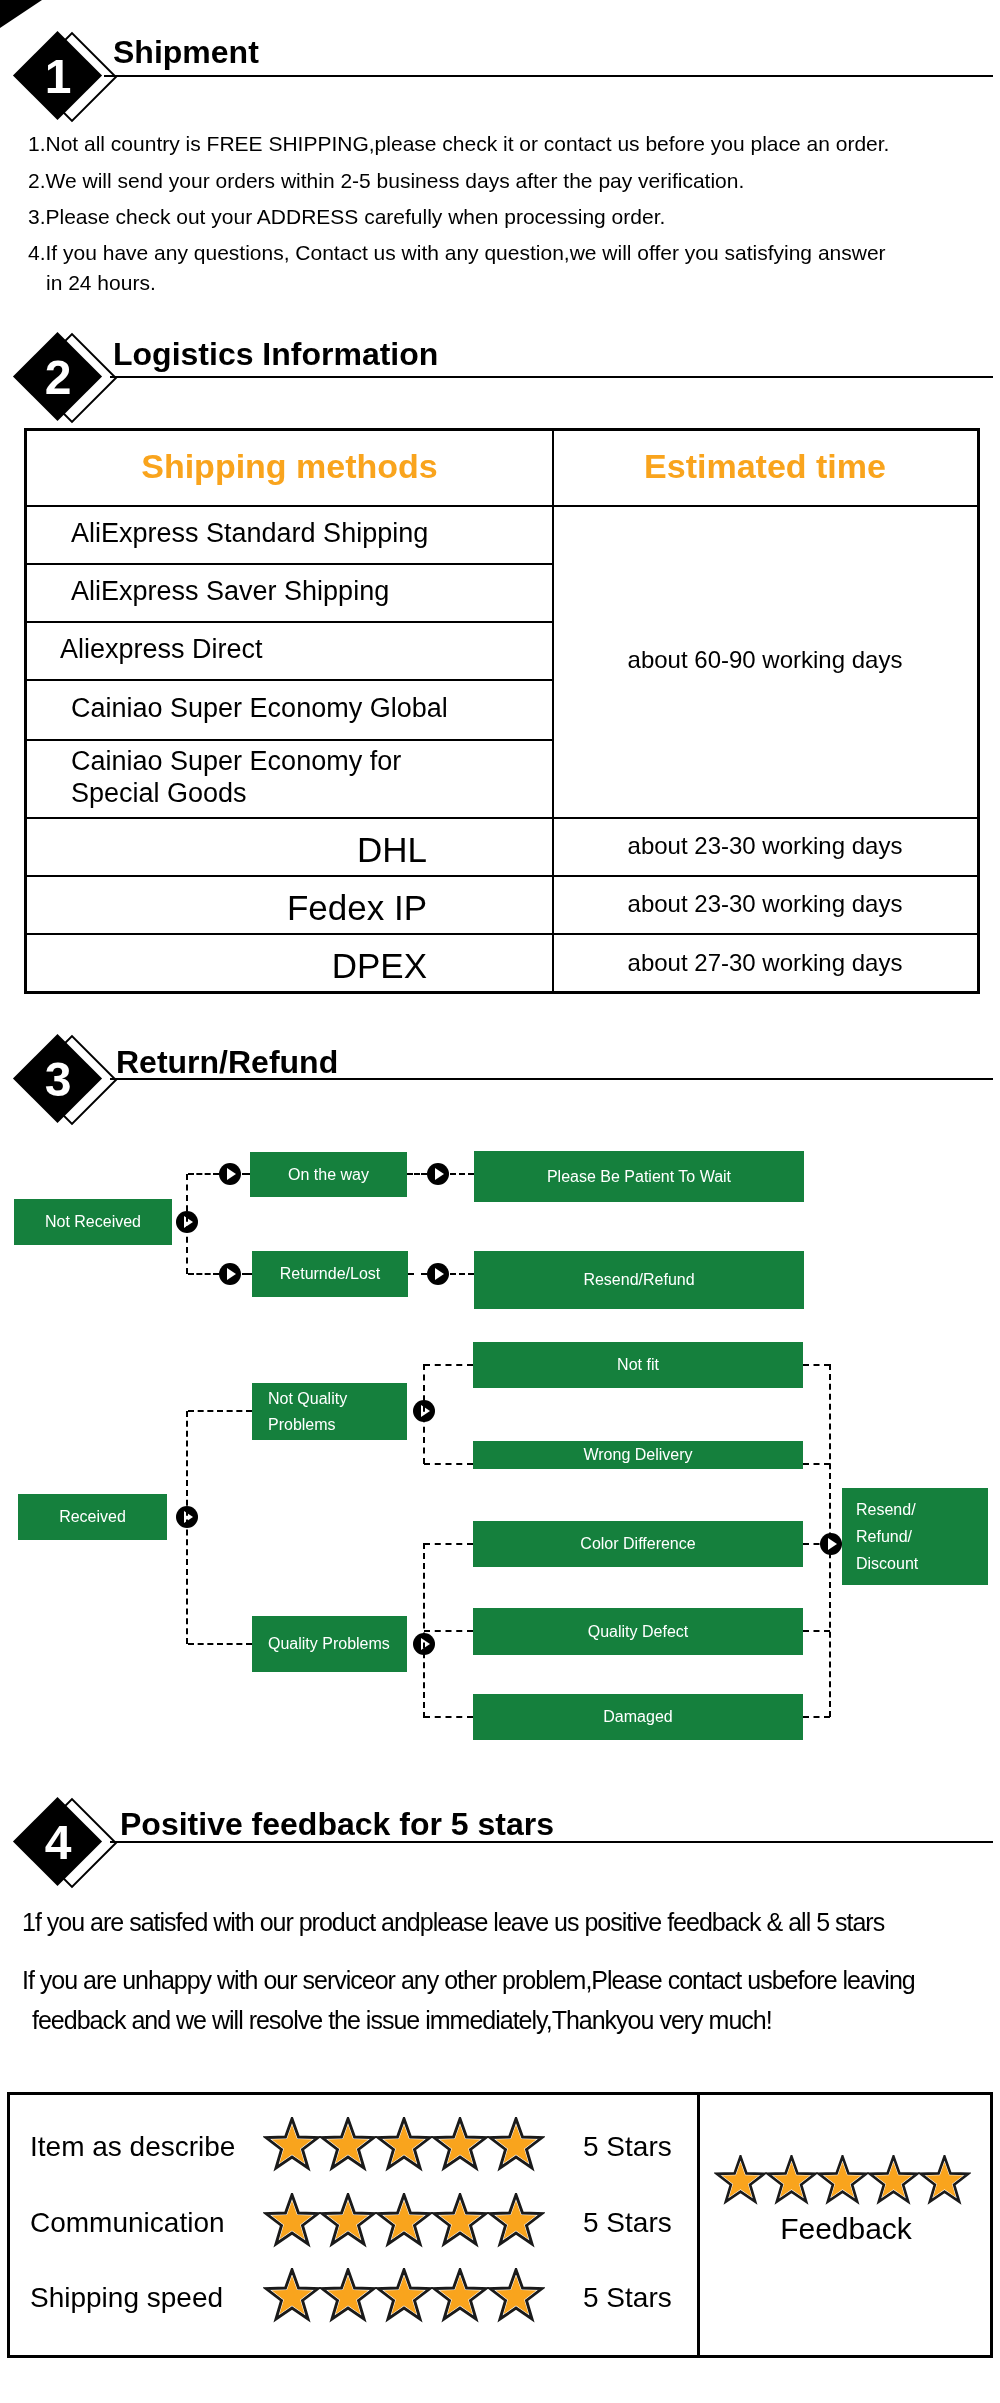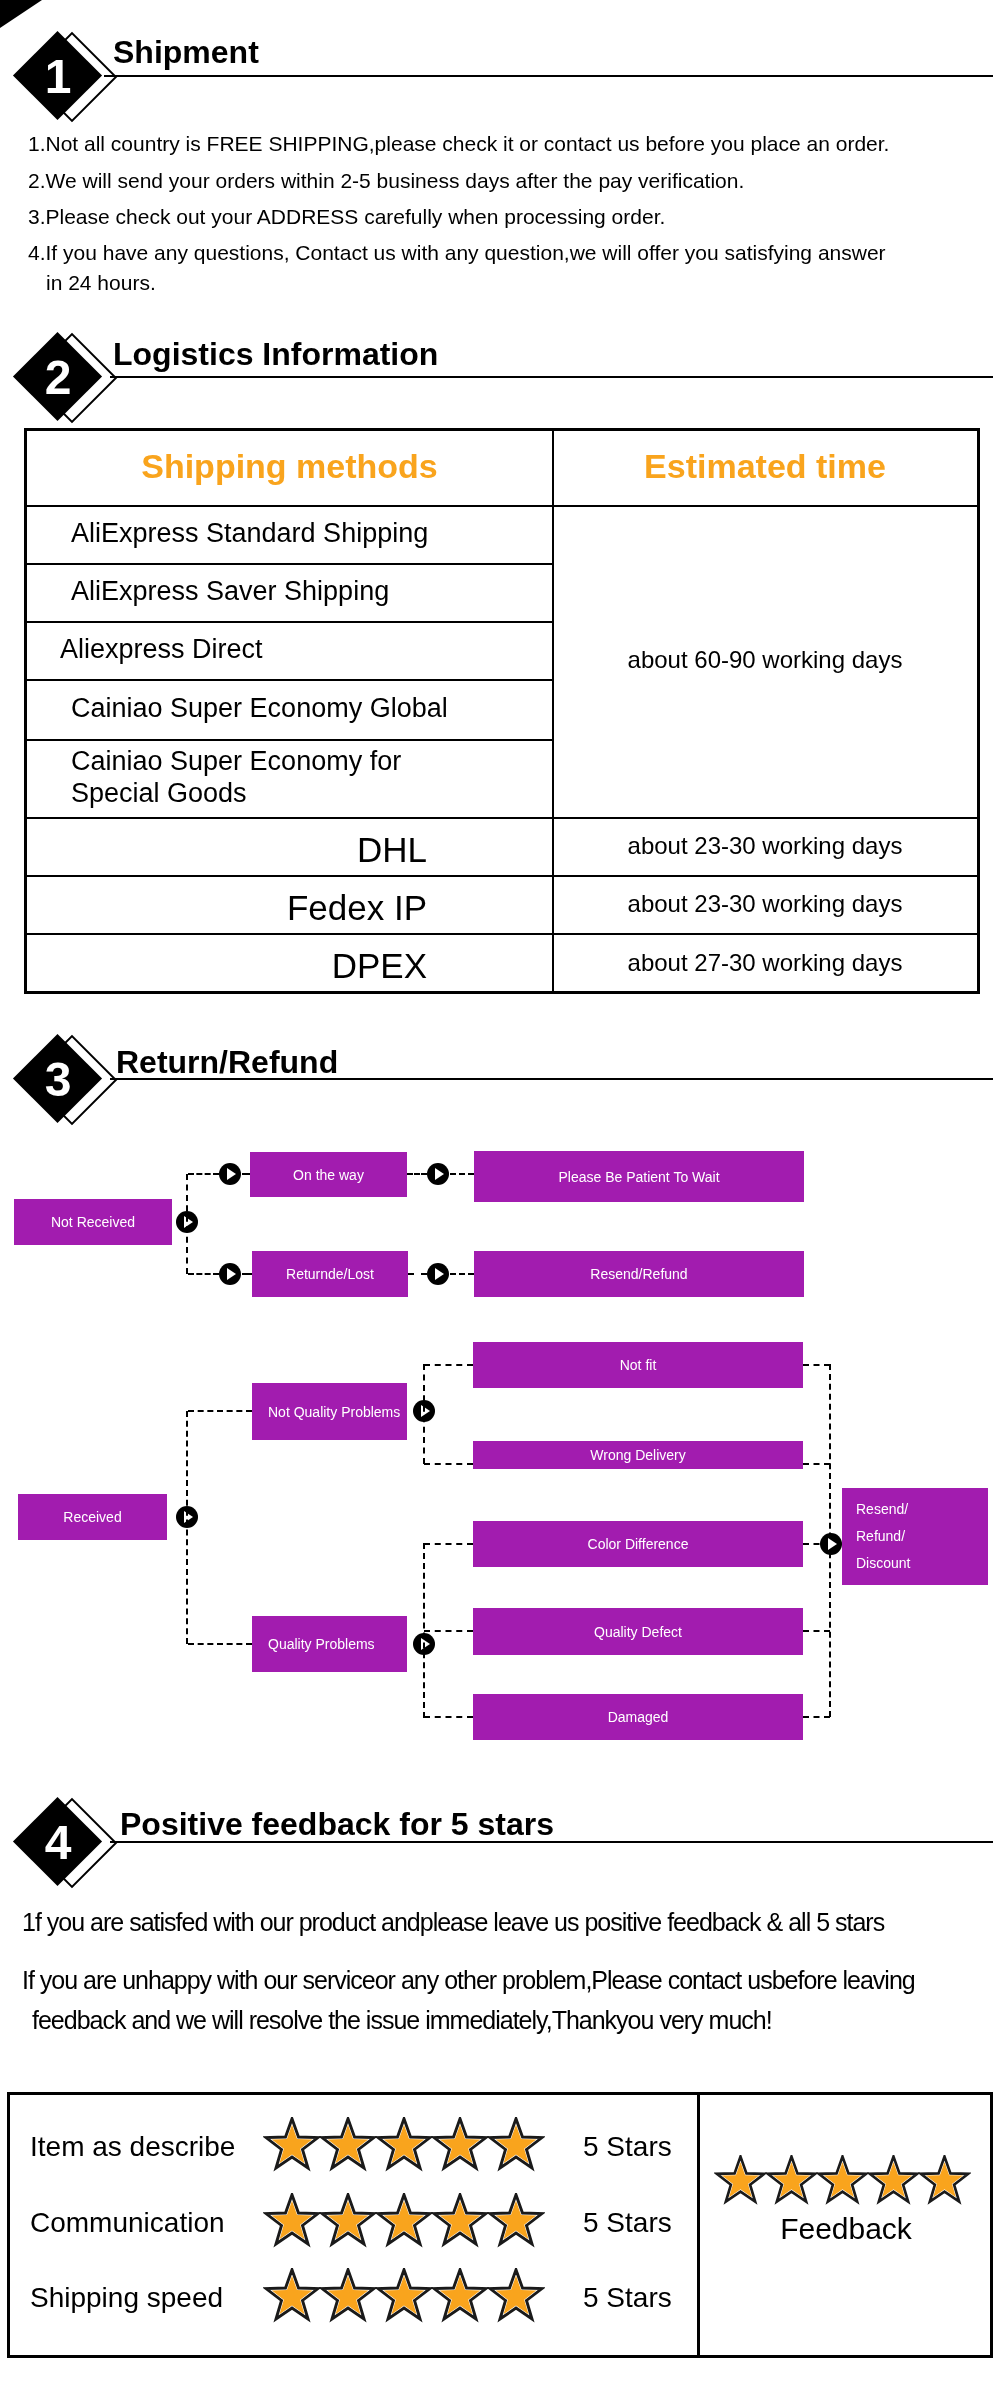--- a/index.html
+++ b/index.html
@@ -23,22 +23,22 @@
   
   .tbl-border{position:absolute;border:3px solid #000;box-sizing:border-box;}
   .line-h{position:absolute;height:0;border-top:2px solid #000;}
   .line-v{position:absolute;width:0;border-left:2px solid #000;}
   .th{position:absolute;font-size:34px;font-weight:bold;color:#F9A41D;text-align:center;}
   .td-method{position:absolute;font-size:27px;white-space:nowrap;}
   .td-method-wrap{position:absolute;font-size:27px;line-height:32px;}
   .td-method-c{position:absolute;font-size:35px;text-align:right;}
   .td-time{position:absolute;font-size:24px;text-align:center;}
   
-  .fnode{position:absolute;background:#a21caf;color:#fff;display:flex;align-items:center;
-         justify-content:center;font-size:14px;white-space:nowrap;box-sizing:border-box;}
+  .fnode{position:absolute;background:#15803d;color:#fff;display:flex;align-items:center;
+         justify-content:center;font-size:16px;white-space:nowrap;box-sizing:border-box;}
   .fnode.ml{white-space:normal;justify-content:flex-start;text-align:left;
             line-height:26px;padding-left:16px;}
   .dash-h{position:absolute;height:0;border-top:2px dashed #000;}
   .dash-v{position:absolute;width:0;border-left:2px dashed #000;}
   .arrow{position:absolute;width:22px;height:22px;background:#000;border-radius:50%;}
   .arrow::after{content:"";position:absolute;left:8px;top:5px;width:0;height:0;
     border-top:6px solid transparent;border-bottom:6px solid transparent;border-left:9px solid #fff;}
   
   .para{position:absolute;font-size:25px;letter-spacing:-1px;white-space:nowrap;text-align:right;}
   .fb-label{position:absolute;font-size:28px;white-space:nowrap;}
@@ -123,21 +123,21 @@
   <div class="arrow" style="left:427px;top:1163px;"></div>
   <div class="dash-h" style="left:450px;top:1173px;width:24px;"></div>
   <div class="fnode" style="left:474px;top:1151px;width:330px;height:51px;">Please Be Patient To Wait</div>
   <div class="dash-h" style="left:188px;top:1273px;width:31px;"></div>
   <div class="arrow" style="left:219px;top:1263px;"></div>
   <div class="dash-h" style="left:242px;top:1273px;width:10px;"></div>
   <div class="fnode" style="left:252px;top:1251px;width:156px;height:46px;">Returnde/Lost</div>
   <div class="dash-h" style="left:408px;top:1273px;width:19px;"></div>
   <div class="arrow" style="left:427px;top:1263px;"></div>
   <div class="dash-h" style="left:450px;top:1273px;width:24px;"></div>
-  <div class="fnode" style="left:474px;top:1251px;width:330px;height:46px;">Resend/Refund</div>
+  <div class="fnode" style="left:474px;top:1251px;width:330px;height:58px;">Resend/Refund</div>
 
   <div class="fnode" style="left:18px;top:1494px;width:149px;height:46px;">Received</div>
   <div class="arrow" style="left:176px;top:1506px;"></div>
   <div class="dash-v" style="left:186px;top:1411px;height:233px;"></div>
   <div class="dash-h" style="left:188px;top:1410px;width:64px;"></div>
   <div class="fnode ml" style="left:252px;top:1383px;width:155px;height:57px;">Not Quality Problems</div>
   <div class="arrow" style="left:413px;top:1400px;"></div>
   <div class="dash-v" style="left:423px;top:1364px;height:100px;"></div>
   <div class="dash-h" style="left:424px;top:1364px;width:49px;"></div>
   <div class="fnode" style="left:473px;top:1342px;width:330px;height:46px;">Not fit</div>

